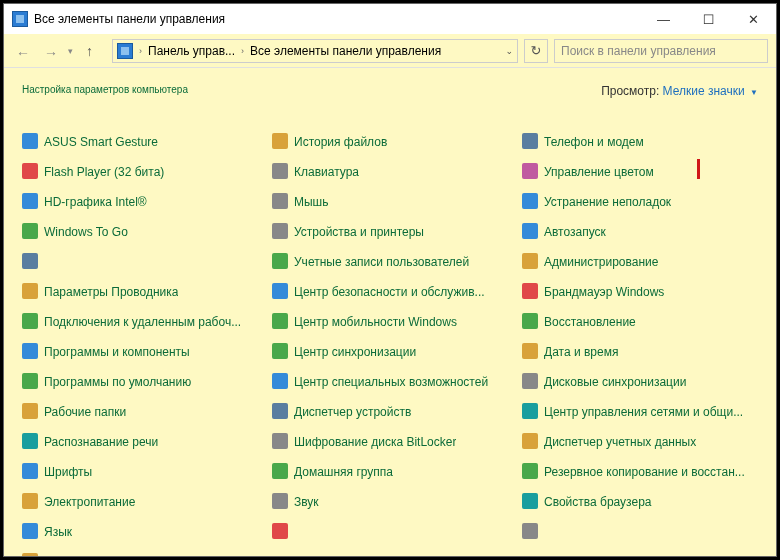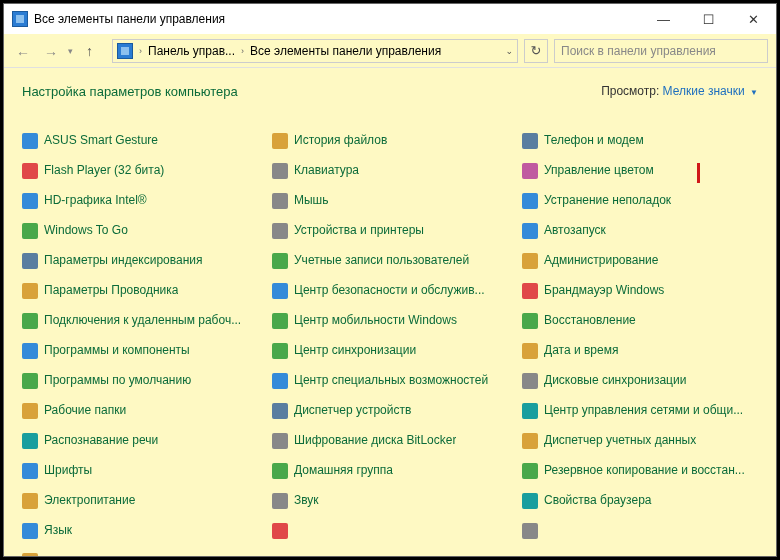--- a/index.html
+++ b/index.html
@@ -85,42 +85,42 @@
     font-size:12px;
   }
 
   .content {
     flex:1;
     padding: 16px 18px 10px 18px;
     overflow:hidden;
   }
   .heading {
     color:#0b6b3a;
-    font-size:13px;
+    font-size:10px;
     margin-bottom: 14px;
   }
   .top-row {
     display:flex;
     justify-content:space-between;
     align-items:flex-start;
   }
   .view-picker { font-size:12px; color:#333; }
   .view-picker .link { color:#1e6fbf; }
   .view-picker .caret { color:#1e6fbf; font-size:8px; margin-left:2px; }
 
   .grid {
     margin-top: 20px;
     display:grid;
     grid-template-columns: repeat(3, 1fr);
     column-gap: 14px;
     row-gap: 10px;
   }
   .item {
     display:flex;
-    align-items:flex-start;
+    align-items:flex-end;
     gap:6px;
     height:20px;
     font-size:12px;
     color:#0b6b3a;
     white-space:nowrap;
     overflow:hidden;
     text-overflow:ellipsis;
   }
   .item .ico {
     width:16px;height:16px;flex:0 0 16px;
@@ -237,21 +237,20 @@
         <div class="item">
           <div class="ico c6"></div>
           <span class="lbl">Устройства и принтеры</span>
         </div>
         <div class="item">
           <div class="ico c1"></div>
           <span class="lbl">Автозапуск</span>
         </div>
         <div class="item">
           <div class="ico c9"></div>
-          <span class="lbl">Параметры индексирования</span>
         </div>
         <div class="item">
           <div class="ico c3"></div>
           <span class="lbl">Учетные записи пользователей</span>
         </div>
         <div class="item">
           <div class="ico c4"></div>
           <span class="lbl">Администрирование</span>
         </div>
         <div class="item">

